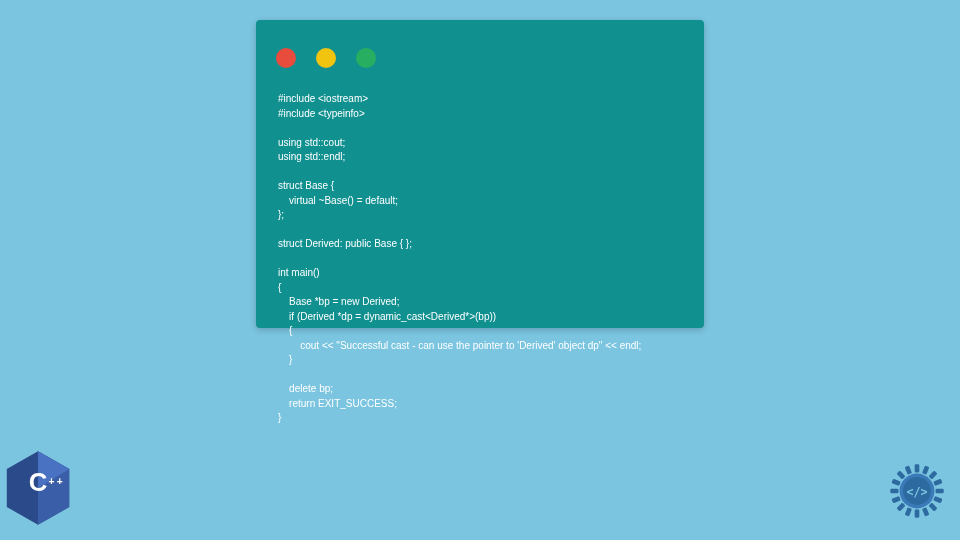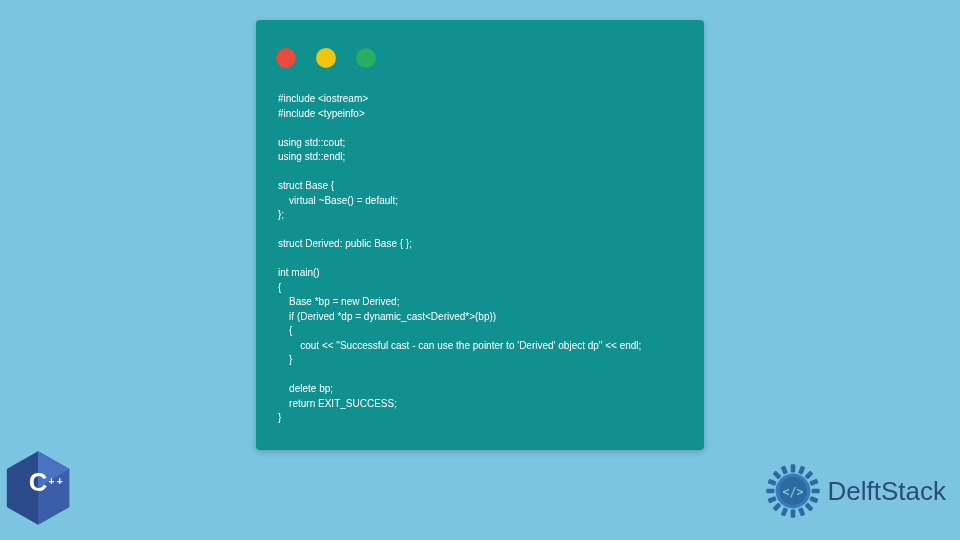--- a/index.html
+++ b/index.html
@@ -9,21 +9,21 @@
     background: #7bc5e0;
     font-family: Arial, Helvetica, sans-serif;
     position: relative;
     overflow: hidden;
   }
   .code-window {
     position: absolute;
     left: 256px;
     top: 20px;
     width: 448px;
-    height: 430px;
+    height: 308px;
     background: #119090;
     border-radius: 4px;
     box-shadow: 0 2px 6px rgba(0,0,0,0.2);
   }
   .traffic-lights {
     display: flex;
     gap: 20px;
     padding: 28px 20px 10px 20px;
   }
   .dot {
@@ -135,14 +135,13 @@
           <rect x="46" y="4" width="8" height="14" rx="2" transform="rotate(67.5 50 50)"></rect>
           <rect x="46" y="82" width="8" height="14" rx="2" transform="rotate(67.5 50 50)"></rect>
           <rect x="46" y="4" width="8" height="14" rx="2" transform="rotate(-67.5 50 50)"></rect>
           <rect x="46" y="82" width="8" height="14" rx="2" transform="rotate(-67.5 50 50)"></rect>
         </g>
         <circle cx="50" cy="50" r="24" fill="#2c6aa0"></circle>
         <text x="50" y="58" text-anchor="middle" font-size="20" fill="#7bc5e0" font-family="monospace" font-weight="bold">&lt;/&gt;</text>
       </g>
     </svg>
   </span>
-  <span class="brand">DelftStack</span>
 </div>
 
 </body></html>

